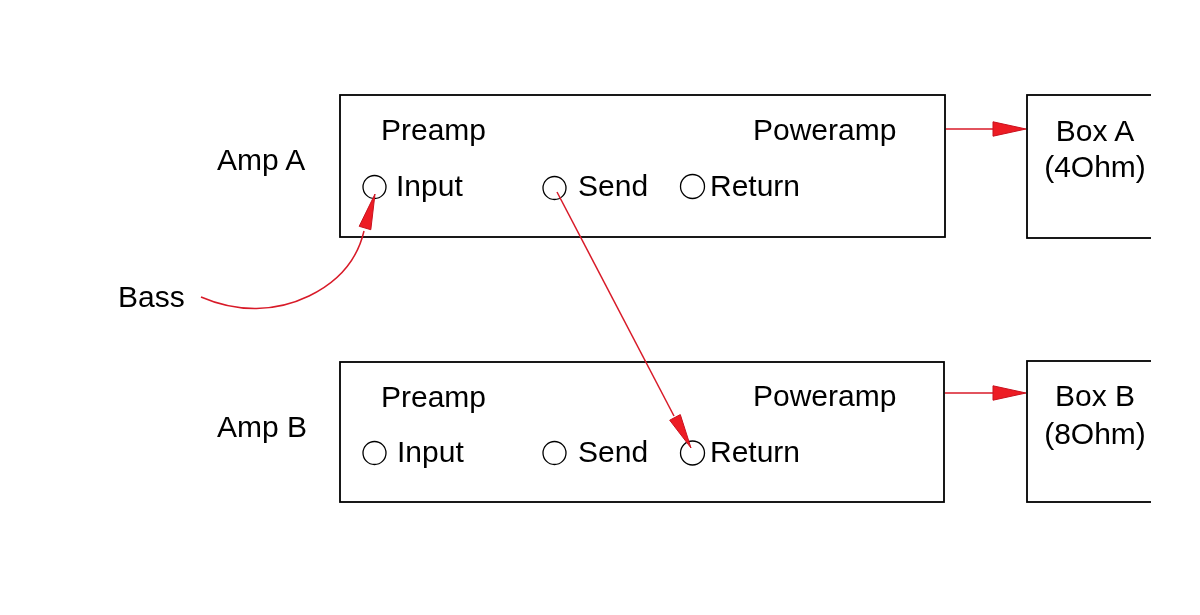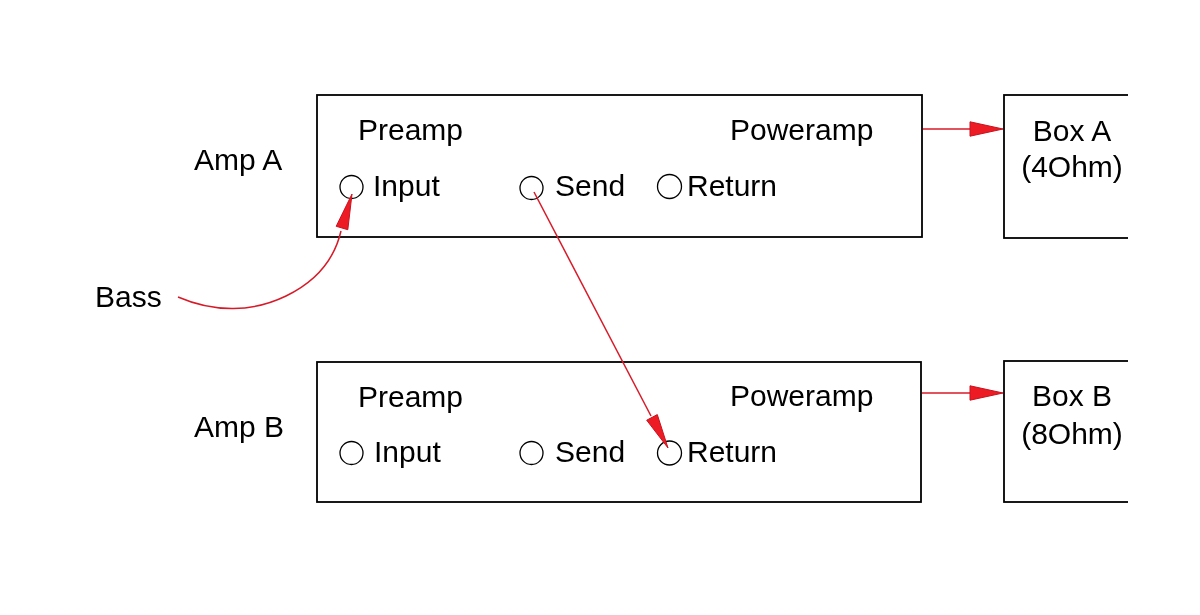--- a/index.html
+++ b/index.html
@@ -7,20 +7,21 @@
     padding: 0;
     background: #ffffff;
   }
   .canvas {
     position: relative;
     width: 1128px;
     height: 615px;
     background: #ffffff;
     font-family: "Liberation Sans", sans-serif;
     overflow: hidden;
+    margin-left: 23px;
   }
   svg text {
     font-family: "Liberation Sans", sans-serif;
     font-size: 30px;
     fill: #000000;
   }
   svg .box {
     fill: #ffffff;
     stroke: #000000;
     stroke-width: 1.8;

